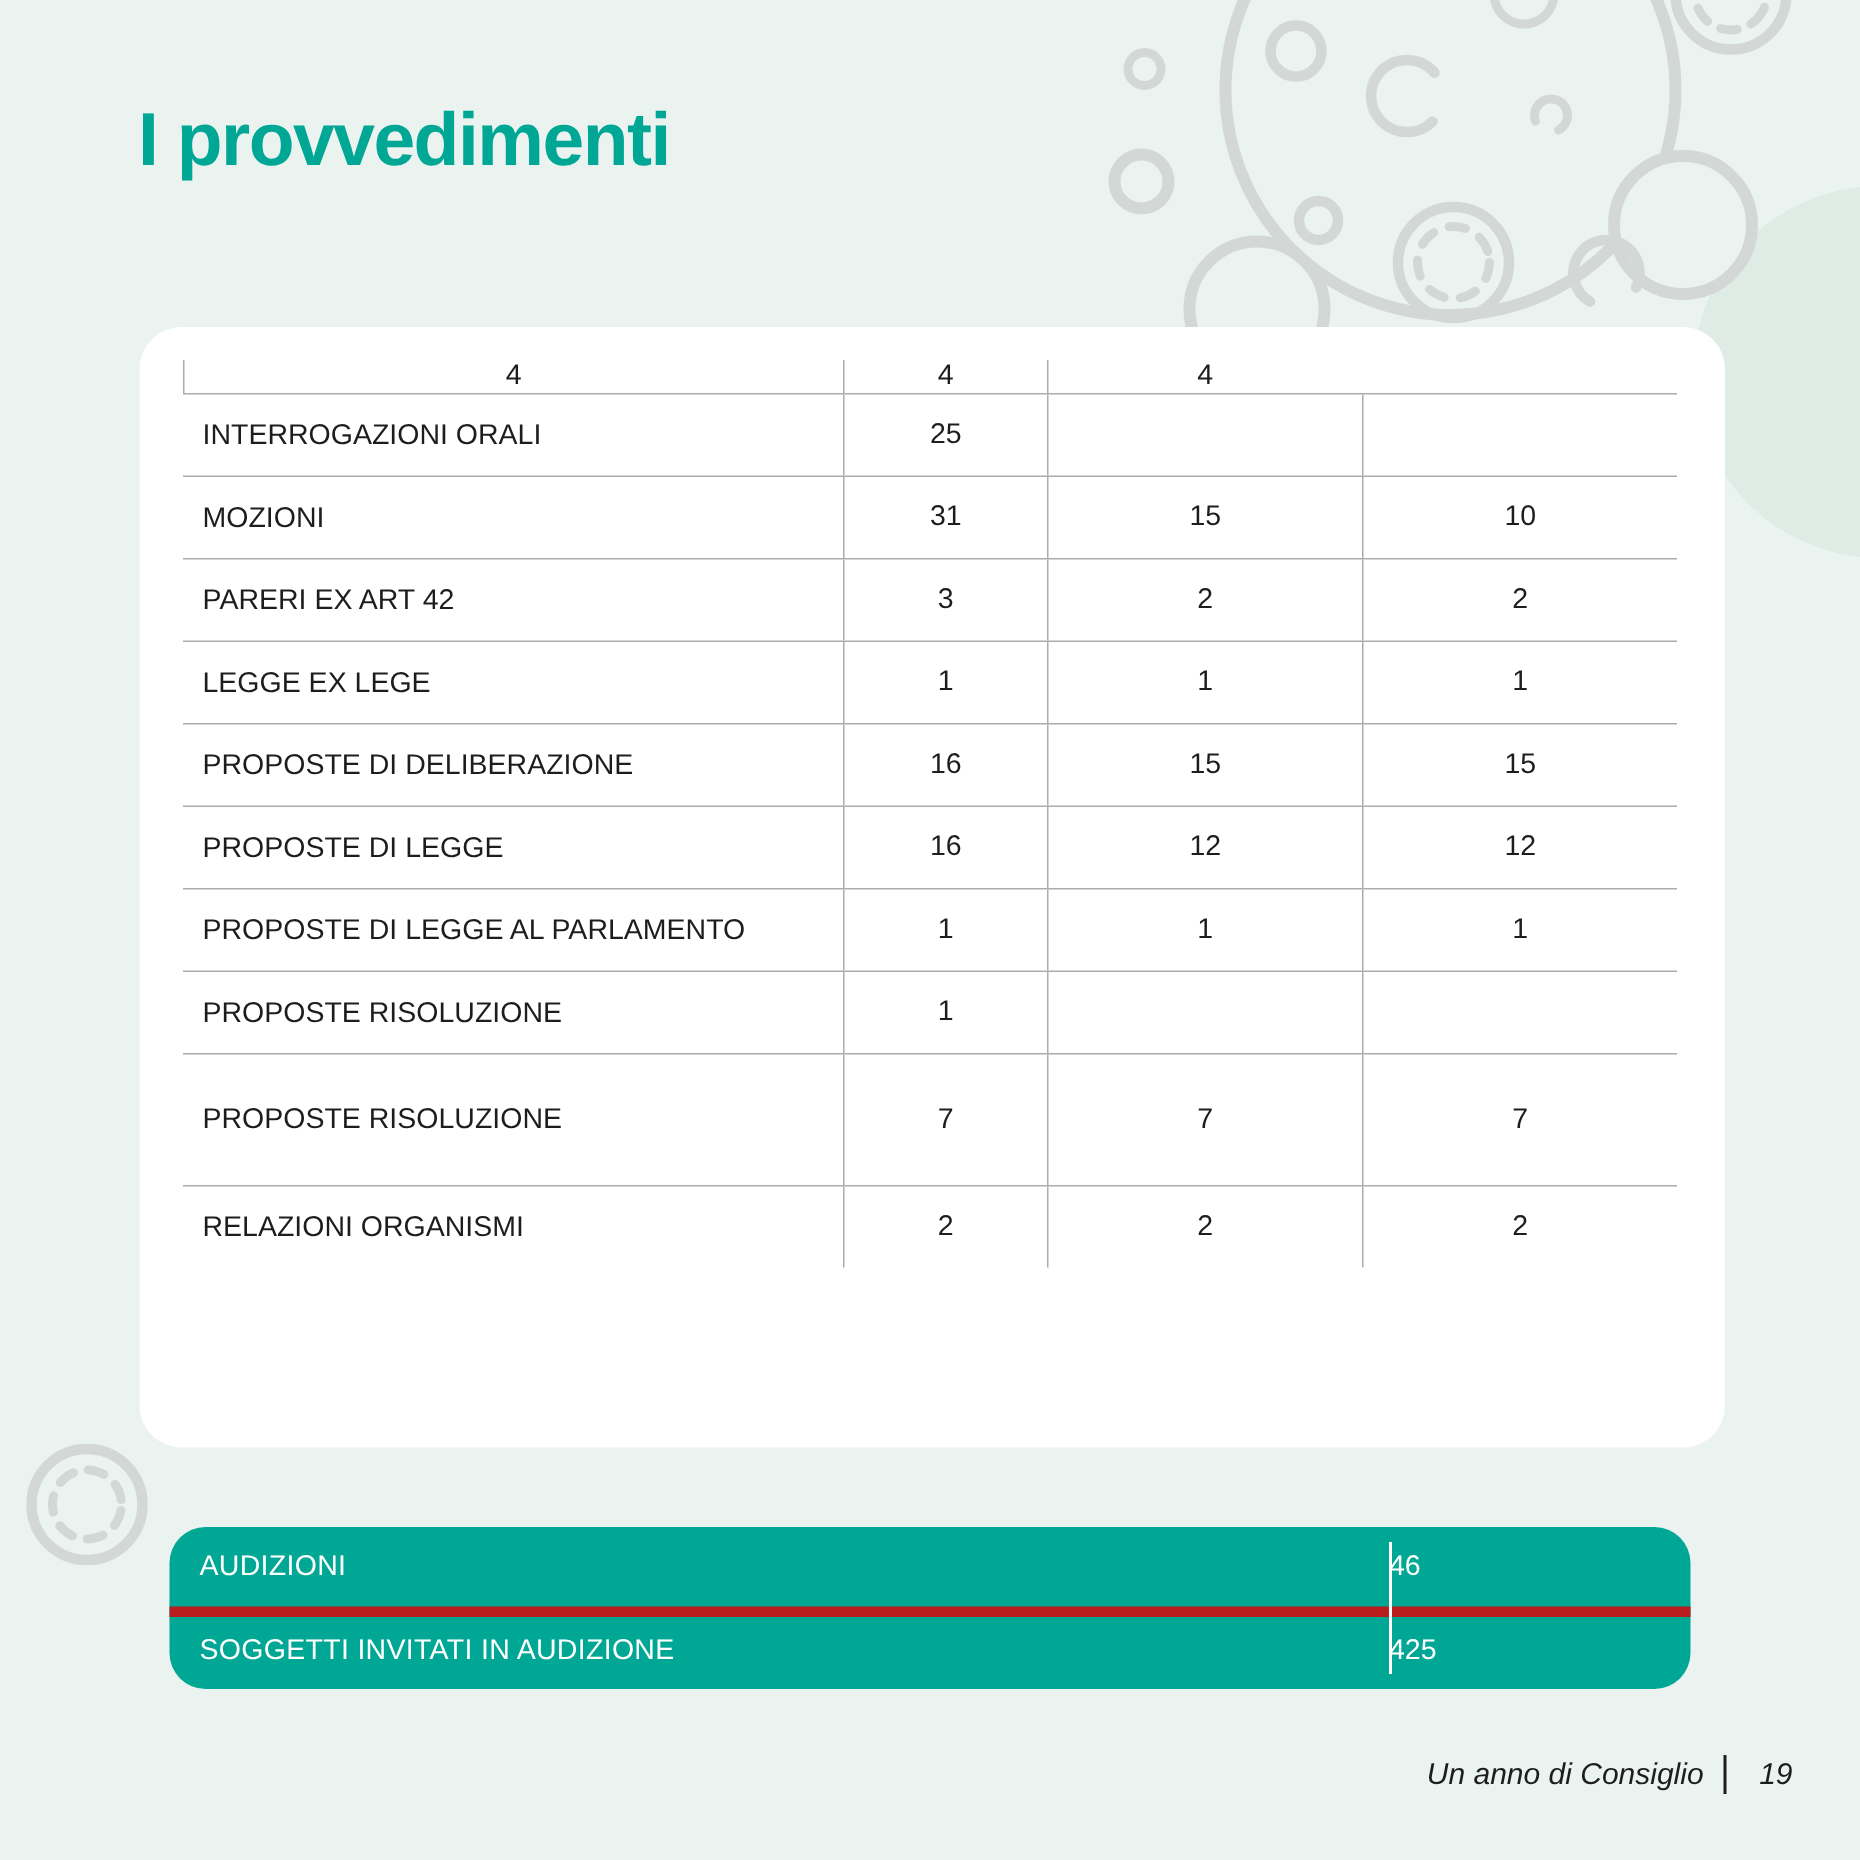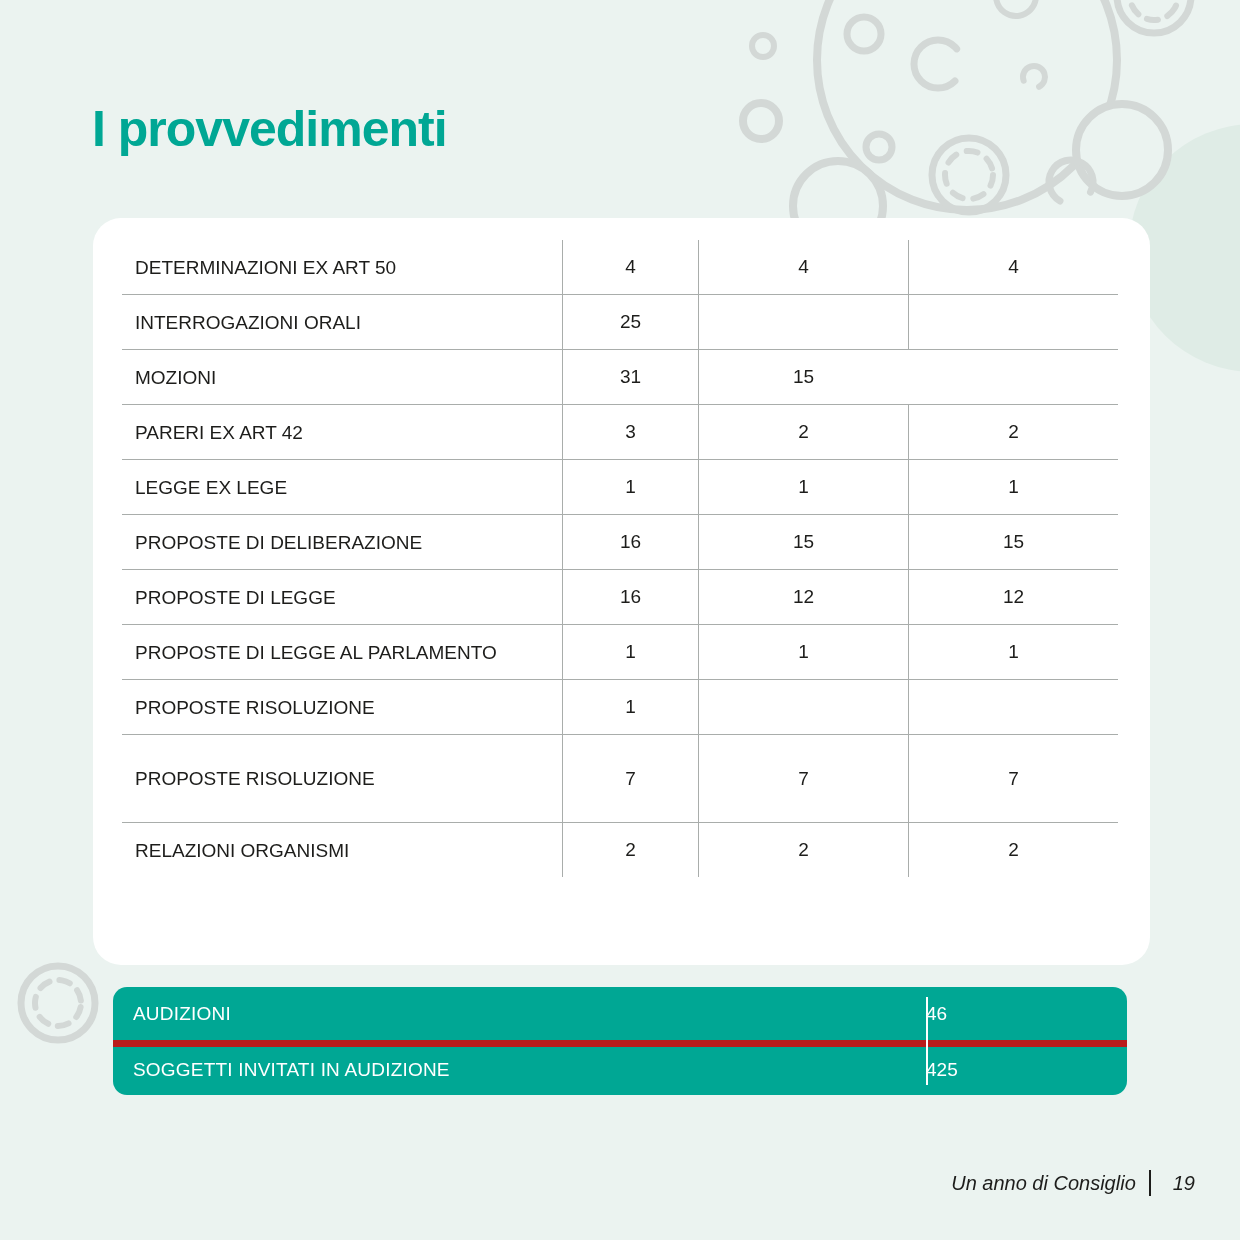--- a/index.html
+++ b/index.html
@@ -8,21 +8,21 @@
     position:relative;
     background:#ebf3f0;
     font-family:"Liberation Sans", sans-serif;
     color:#1d1d1b;
     overflow:hidden;
   }
   .deco {
     position:absolute; left:0; top:0; width:1240px; height:1240px; z-index:0;
   }
   .page-title {
-    position:absolute; left:92px; top:100px; z-index:2;
+    position:absolute; left:92px; top:64px; z-index:2;
     font-size:50px; font-weight:bold; letter-spacing:-1px;
     color:#00a794;
   }
   .card {
     position:absolute; left:93px; top:218px; width:1057px; height:747px;
     background:#ffffff; border-radius:28px; z-index:1;
   }
   .table { position:absolute; left:29px; top:22px; width:996px; }
   .thead {
     display:grid; grid-template-columns:440px 136px 210px 210px;
@@ -40,22 +40,22 @@
     display:flex; flex-direction:column; justify-content:center;
     padding-left:13px; min-height:54px; line-height:27px;
   }
   .t-row.tall .t-cell-label { min-height:87px; }
   .t-cell-num {
     display:flex; align-items:center; justify-content:center;
     border-left:1px solid #a9adab;
   }
   .lbl2 { white-space:pre; }
   .banner {
-    position:absolute; left:113px; top:987px; width:1014px; height:108px;
-    background:#00a794; border-radius:14px; color:#ffffff; font-size:19px;
+    position:absolute; left:113px; top:1018px; width:1014px; height:108px;
+    background:#00a794; border-radius:24px; color:#ffffff; font-size:19px;
     z-index:1;
   }
   .banner-row {
     display:grid; grid-template-columns:813px 201px; height:53px;
     align-items:center;
   }
   .banner-row.second { border-top:7px solid #b91c1c; }
   .banner-label { padding-left:20px; letter-spacing:0.2px; }
   .banner-value { }
   .banner-vline {
@@ -103,37 +103,37 @@
   </g>
 </svg>
 
 <h1 class="page-title">I provvedimenti</h1>
 
 <div class="card">
   <div class="table">
 
 
     <div class="t-row">
-      <div class="t-cell-label">DETERMINAZIONI EX ART 50</div>
       <div class="t-cell-num">4</div>
       <div class="t-cell-num">4</div>
       <div class="t-cell-num">4</div>
     </div>
 
     <div class="t-row">
       <div class="t-cell-label">INTERROGAZIONI ORALI</div>
       <div class="t-cell-num">25</div>
       <div class="t-cell-num"></div>
       <div class="t-cell-num"></div>
     </div>
 
     <div class="t-row">
       <div class="t-cell-label">MOZIONI</div>
       <div class="t-cell-num">31</div>
       <div class="t-cell-num">15</div>
+      <div class="t-cell-num">10</div>
     </div>
 
     <div class="t-row">
       <div class="t-cell-label">PARERI EX ART 42</div>
       <div class="t-cell-num">3</div>
       <div class="t-cell-num">2</div>
       <div class="t-cell-num">2</div>
     </div>
 
     <div class="t-row">

